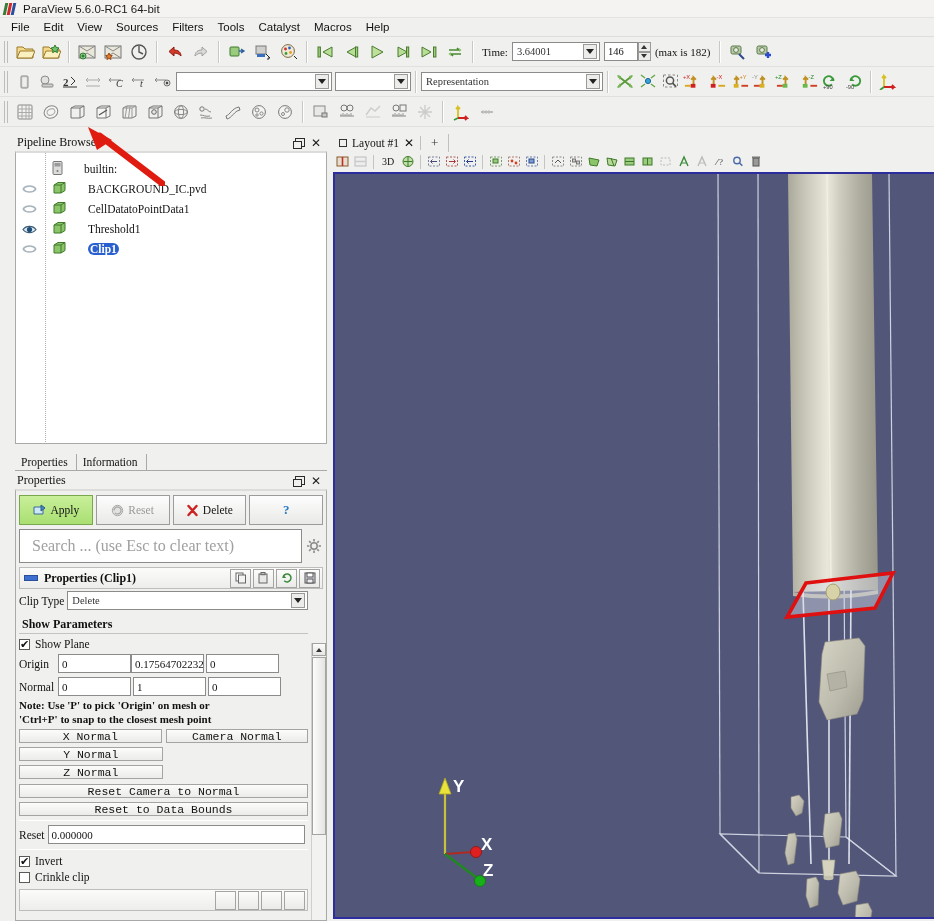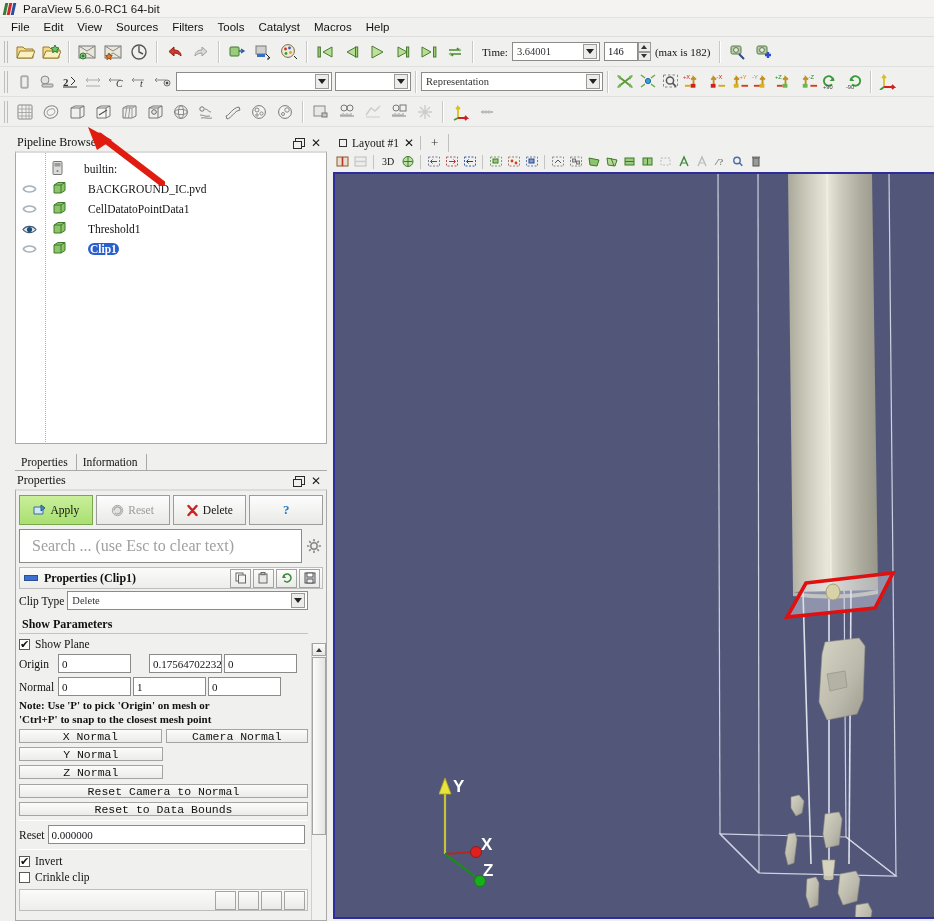--- a/index.html
+++ b/index.html
@@ -815,21 +815,21 @@
         <div class="sec-title" style="margin-right:18px">Show Parameters</div>
 
         <div class="prow" style="padding-top:3px">
           <span class="chk on"></span>
           <span class="plabel">Show Plane</span>
         </div>
 
         <div class="prow">
           <span class="plabel" style="width:36px">Origin</span>
           <div class="pin" style="width:73px">0</div>
-          <div class="pin" style="width:73px;margin-left:18px">0.17564702232</div>
+          <div class="pin" style="width:73px;margin-left:0">0.17564702232</div>
           <div class="pin" style="width:73px;margin-left:2px">0</div>
         </div>
 
         <div class="prow">
           <span class="plabel" style="width:36px">Normal</span>
           <div class="pin" style="width:73px">0</div>
           <div class="pin" style="width:73px;margin-left:2px">1</div>
           <div class="pin" style="width:73px;margin-left:2px">0</div>
         </div>
 

